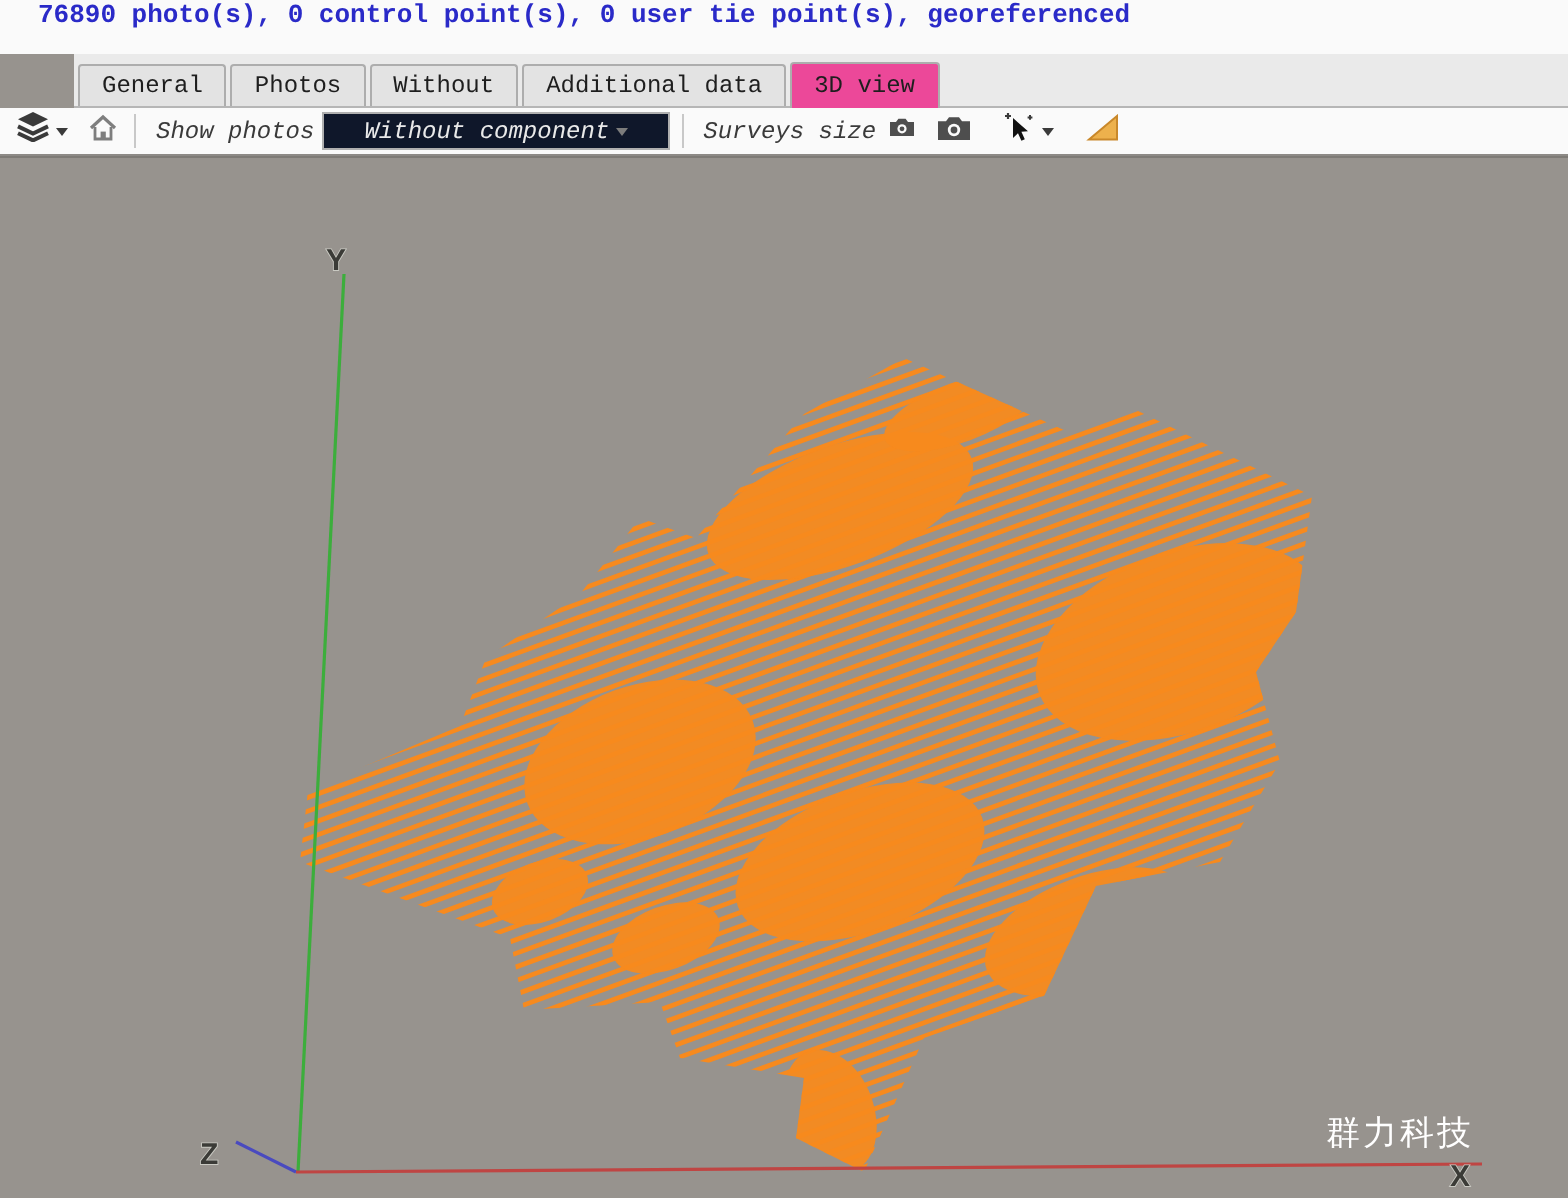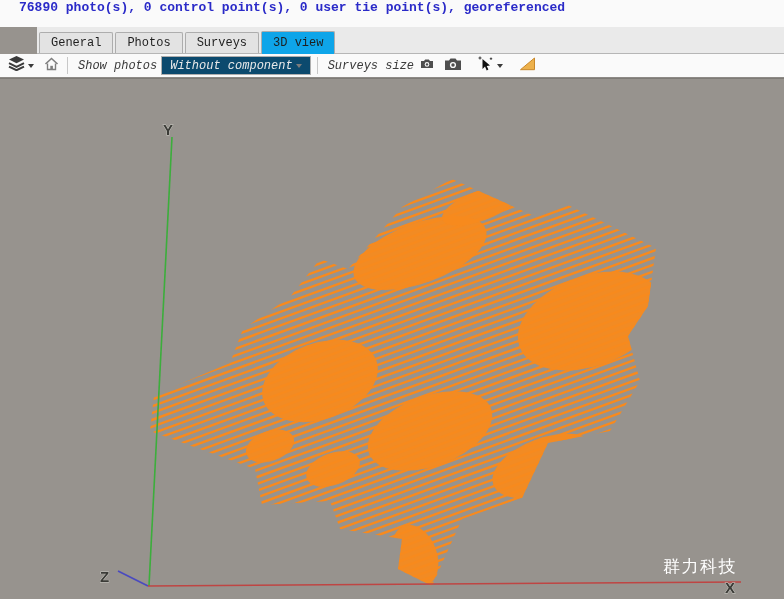--- a/index.html
+++ b/index.html
@@ -19,58 +19,59 @@
     padding-left:2px;border-bottom:1px solid #B6B6B6;margin-left:37px;
   }
   .tab{
     font-size:12px;color:#1E1E1E;background:#E3E3E3;
     border:1px solid #ADADAD;border-bottom:none;
     border-radius:2px 2px 0 0;margin-right:2px;
     padding:3px 11px 3px 11px;line-height:14px;white-space:nowrap;
     cursor:default;
   }
   .tab.active{
-    background:#0ea5e9;position:relative;margin-bottom:-1px;
+    background:#ec4899;position:relative;margin-bottom:-1px;
     padding-top:4px;padding-bottom:4px;text-align:center;
   }
   
   .toolbar{
     height:23px;background:#FAFAFA;border-bottom:1px solid #8D8A86;
     display:flex;align-items:center;padding:0 6px;font-size:12px;color:#3A3A3A;font-style:italic;
   }
   .tb-gap{width:6px;}
   .tb-sep{width:1px;height:17px;background:#C8C8C8;margin:0 6px;}
   .tb-btn{display:flex;align-items:center;padding:2px 2px;border-radius:2px;}
   .caret{width:0;height:0;border-left:3px solid transparent;border-right:3px solid transparent;
          border-top:4px solid #3A3A3A;margin-left:3px;}
   .caret.dim{border-top-color:#7C7C7C;}
   .tb-label{white-space:nowrap;padding:0 4px;}
   .dropdown{
     display:flex;align-items:center;justify-content:space-between;
-    min-width:128px;height:17px;background:#0c4a6e;border:1px solid #AFAFAF;
-    color:#E9E9E9;padding:0 8px;font-size:12px;white-space:nowrap;
+    min-width:128px;height:17px;background:#0f172a;border:1px solid #AFAFAF;
+    color:#E9E9E9;padding:0 20px;font-size:12px;white-space:nowrap;
   }
   
   .viewport{
     position:absolute;left:0;top:78px;width:784px;height:521px;
     border-top:1px solid #7E7B76;box-sizing:border-box;
   }
   .viewport svg{display:block;}
 </style>
 </head>
 <body>
 
 <div class="status-bar">
   <span style="color: rgb(42, 42, 200);">76890 photo(s), 0 control point(s), 0 user tie point(s), georeferenced</span>
 </div>
 
 <div class="tab-strip">
   <div class="tab">General</div>
   <div class="tab">Photos</div>
-  <div class="tab">Surveys</div>
+  <div class="tab">Without</div>
+  <div class="tab">Additional data</div>
   <div class="tab active">3D view</div>
 </div>
 
 <div class="toolbar">
 
   <div class="tb-btn">
     <span>
       <svg width="17" height="15" viewBox="0 0 17 15">
         <path d="M8.5 0 L16 3.6 L8.5 7.2 L1 3.6 Z" fill="#3A3A3A"></path>
         <path d="M1 7.2 L8.5 10.8 L16 7.2" fill="none" stroke="#3A3A3A" stroke-width="2"></path>

